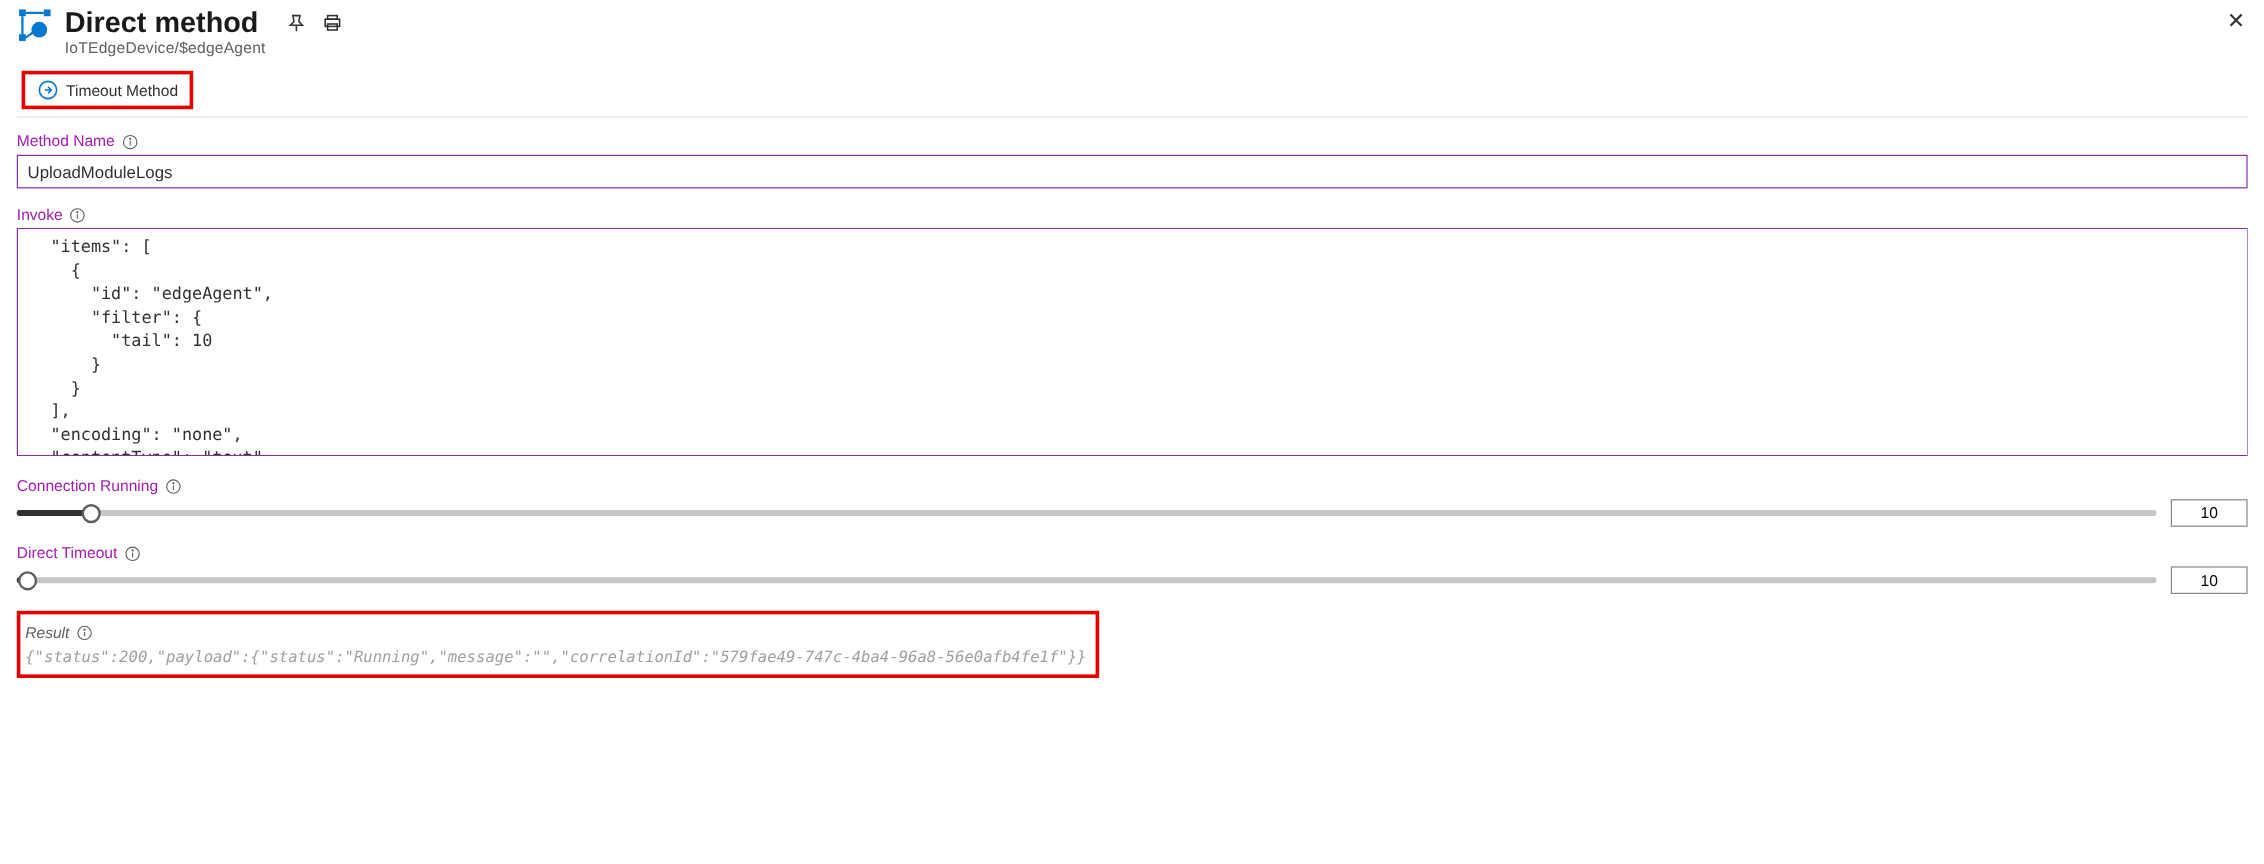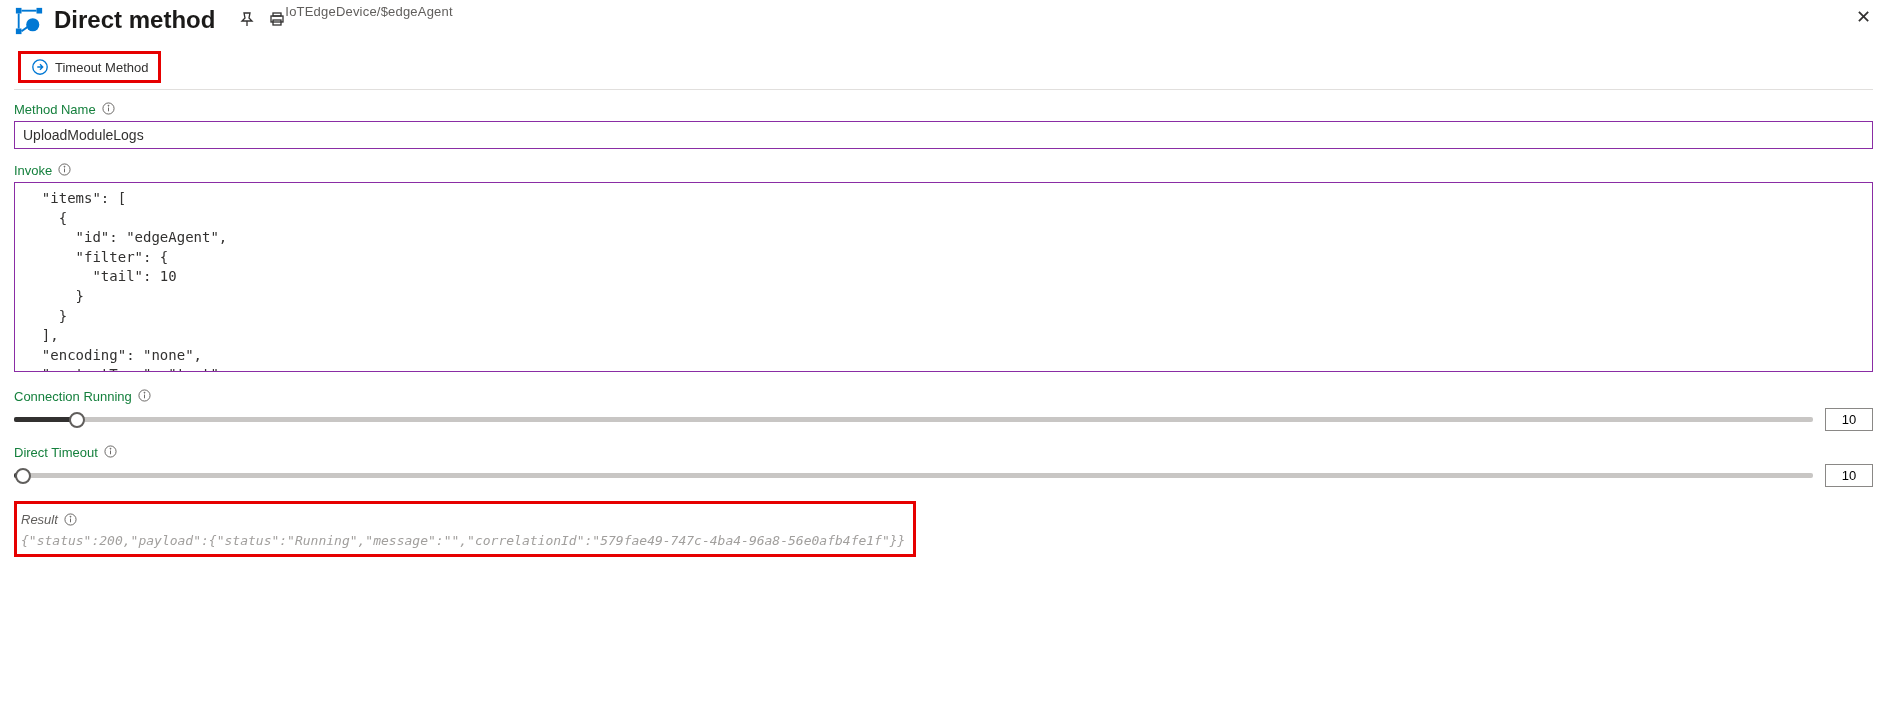--- a/index.html
+++ b/index.html
@@ -11,21 +11,21 @@
     padding: 6px 14px 20px 14px;
   }
   .header {
     display: flex;
     align-items: flex-start;
     gap: 10px;
     position: relative;
     margin-bottom: 6px;
   }
   .header-icon svg { width: 30px; height: 30px; }
-  .title-block { display: flex; flex-direction: row; }
+  .title-block { display: flex; flex-direction: column; }
   .title-row { display: flex; align-items: center; gap: 14px; }
   .page-title { font-size: 24px; font-weight: 600; color:#1b1a19; }
   .subtitle { font-size: 13px; color: #605e5c; margin-top: -2px; letter-spacing:0.2px;}
   .top-icons { display: flex; gap: 14px; margin-left: 10px; color:#323130; }
   .top-icons span svg { width:16px; height:16px; }
   .close-x {
     position: absolute; right: 2px; top: 0px;
     font-size: 18px; color: #323130; cursor: pointer;
   }
   .toolbar {
@@ -34,21 +34,21 @@
     border-bottom: 1px solid #e1dfdd;
     margin-bottom: 12px;
   }
   .invoke-btn {
     display: inline-flex; align-items: center; gap: 6px;
     border: none; background: none; font-size: 13px; color: #323130;
     cursor: pointer; padding: 2px 4px;
   }
   .invoke-btn svg { width:18px; height:18px; }
   .red-box { border: 3px solid #e60000; padding: 2px 6px; display:inline-flex; }
-  .field-label { display:flex; align-items:flex-start; gap:6px; font-size:13px; color:#15803d; margin-bottom:4px; }
+  .field-label { display:flex; align-items:flex-end; gap:6px; font-size:13px; color:#a21caf; margin-bottom:4px; }
   .info-icon { width:13px; height:13px; display:inline-block; }
   .info-icon svg { width:13px; height:13px; }
   .text-input {
     width: 100%;
     border: 1px solid #8a2da5;
     padding: 5px 8px;
     font-size: 14px;
     color: #323130;
     outline: none;
     margin-bottom: 14px;
@@ -85,21 +85,21 @@
   .slider-fill {
     position:absolute; left:0; top:0; height:100%;
     background:#323130; border-radius:2px;
   }
   .slider-thumb {
     position:absolute; top:50%; transform:translate(-50%,-50%);
     width:16px; height:16px; border-radius:50%;
     background:#fff; border:2px solid #605e5c;
   }
   .slider-value {
-    width:48px; border:1px solid #8a8886; padding:3px 6px;
+    width:64px; border:1px solid #8a8886; padding:3px 6px;
     text-align:center; font-size:13px;
   }
   .result-section {
     background:#f3f2f1;
     padding:6px 10px 10px 10px;
     margin-top:4px;
   }
   .result-label { font-size:13px; color:#605e5c; display:flex; align-items:center; gap:6px; margin-bottom:6px;}
   .result-text { font-size:13px; color:#a19f9d; font-family: "Segoe UI", monospace; }
   .red-box-result { border:3px solid #e60000; padding:4px 8px 6px 0; display:inline-block;font-style:italic; }

